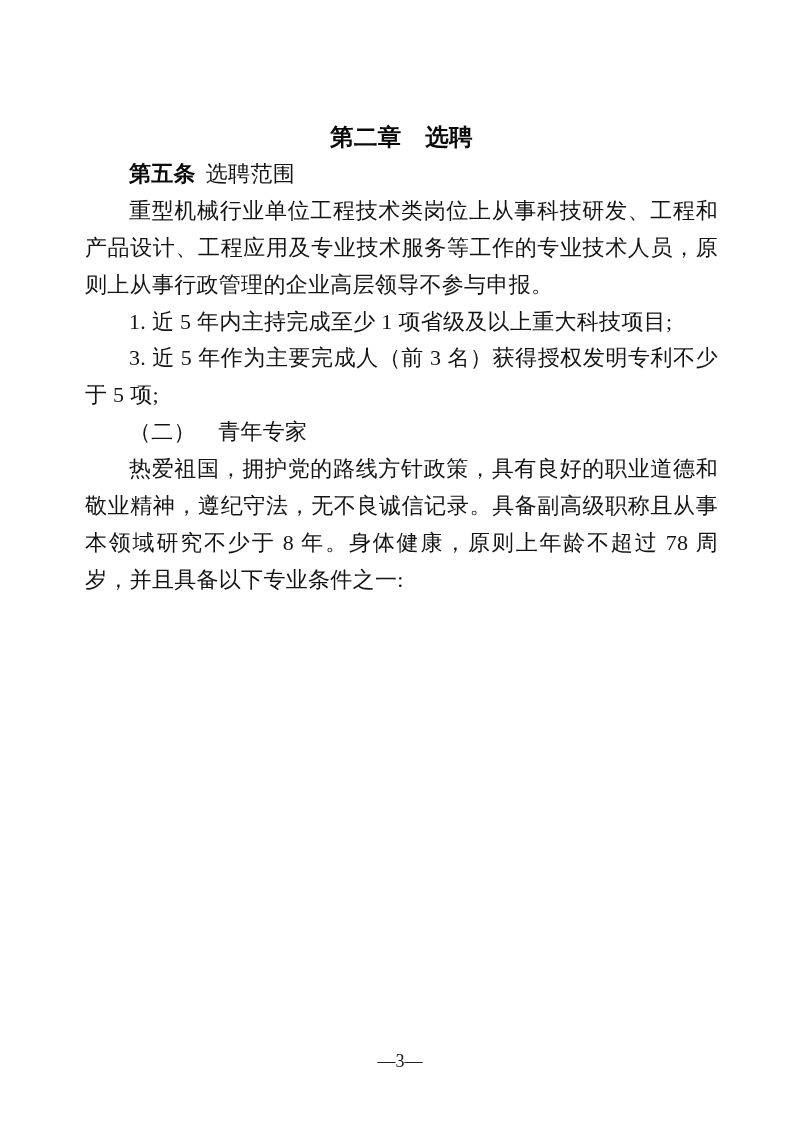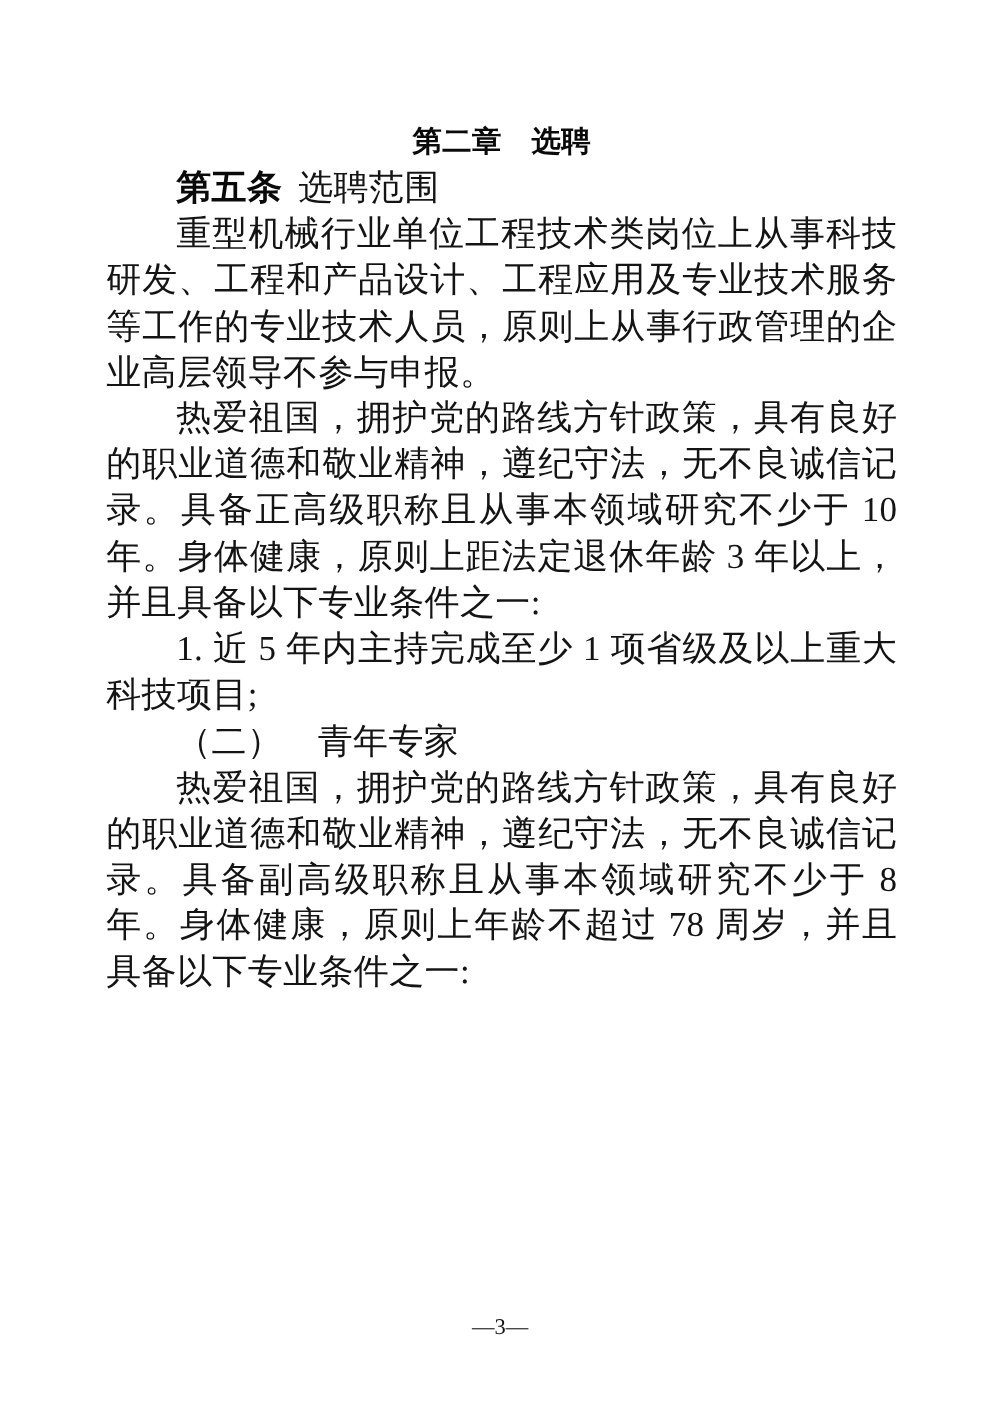--- a/index.html
+++ b/index.html
@@ -12,26 +12,26 @@
     width: 800px;
     height: 1131px;
     background: #ffffff;
     overflow: hidden;
     font-family: "Liberation Serif", "DejaVu Serif", serif;
     color: #141414;
   }
   .content {
     position: absolute;
     left: 85px;
-    top: 95px;
+    top: 119px;
     width: 633px;
   }
   .para {
     margin: 0;
-    font-size: 28px;
+    font-size: 22px;
     line-height: 36.9px;
     text-indent: 2em;
     text-align: justify;
     letter-spacing: 0.3px;
   }
   .chapter-title {
     margin: 0;
     font-size: 23.5px;
     line-height: 36.9px;
     font-weight: bold;
@@ -64,25 +64,25 @@
   <div class="content">
 
     <p class="para chapter-title">第二章　选聘</p>
 
     <p class="para"><span class="article-label">第五条</span><span>选聘范围</span></p>
 
     <p class="para">重型机械行业单位工程技术类岗位上从事科技研发、工程和产品设计、工程应用及专业技术服务等工作的专业技术人员，原则上从事行政管理的企业高层领导不参与申报。</p>
 
 
 
-    <p class="para">热爱祖国，拥护党的路线方针政策，具有良好的职业道德和敬业精神，遵纪守法，无不良诚信记录。具备正高级职称且从事本领域研究不少于 10 年。身体健康，原则上距法定退休年龄 3 年以上，并且具备以下专业条件之一:</p>
 
     <p class="para">1. 近 5 年内主持完成至少 1 项省级及以上重大科技项目;</p>
 
 
+    <p class="para">3. 近 5 年作为主要完成人（前 3 名）获得授权发明专利不少于 5 项;</p>
 
 
     <p class="para">（二）　青年专家</p>
 
     <p class="para">热爱祖国，拥护党的路线方针政策，具有良好的职业道德和敬业精神，遵纪守法，无不良诚信记录。具备副高级职称且从事本领域研究不少于 8 年。身体健康，原则上年龄不超过 78 周岁，并且具备以下专业条件之一:</p>
 
   </div>
 
   <div class="page-footer">—3—</div>
 </div>

